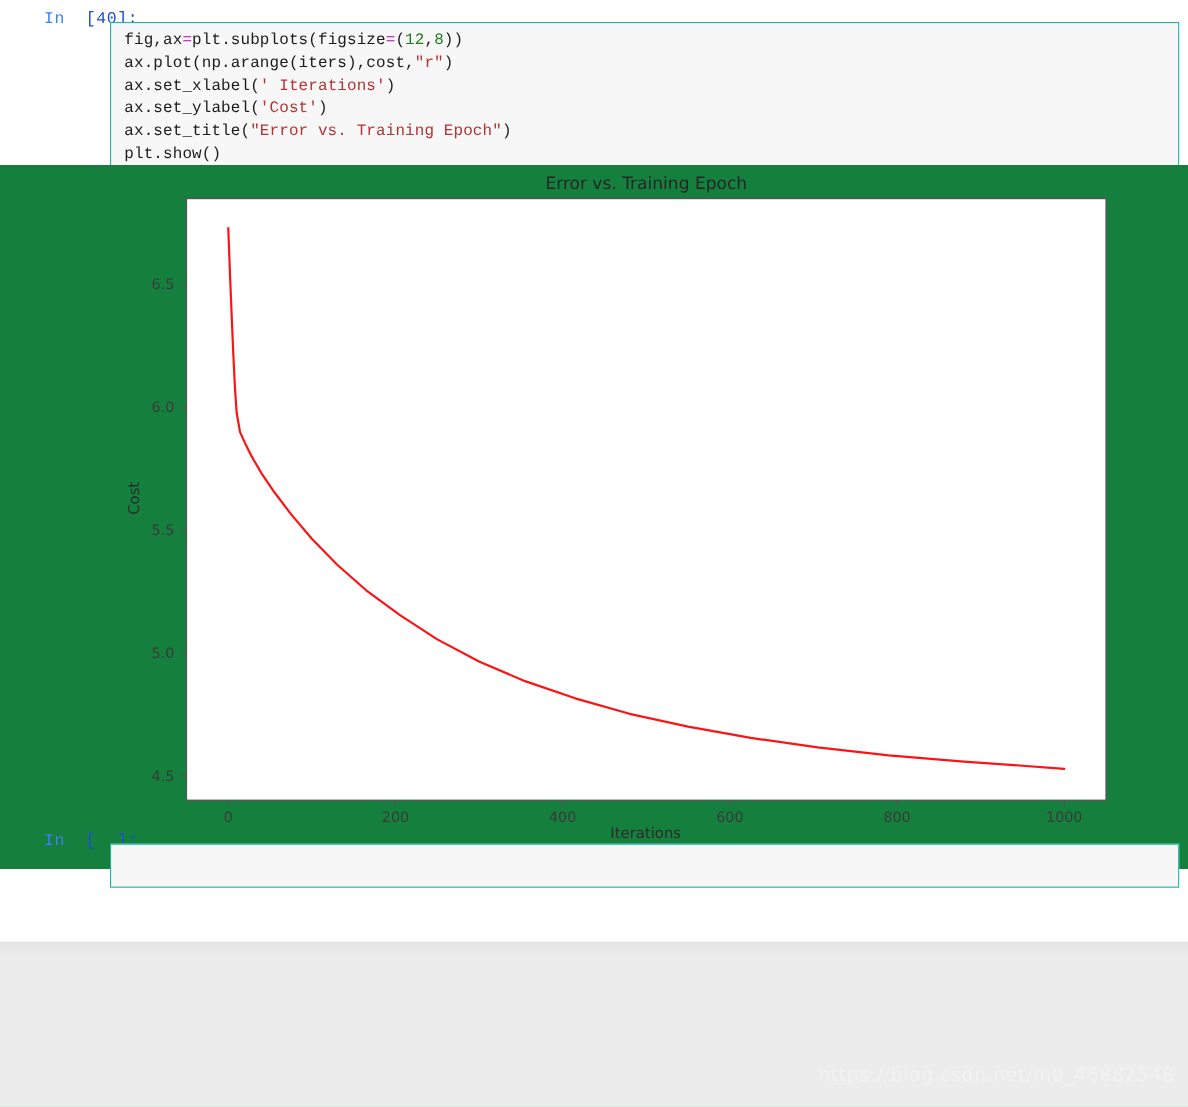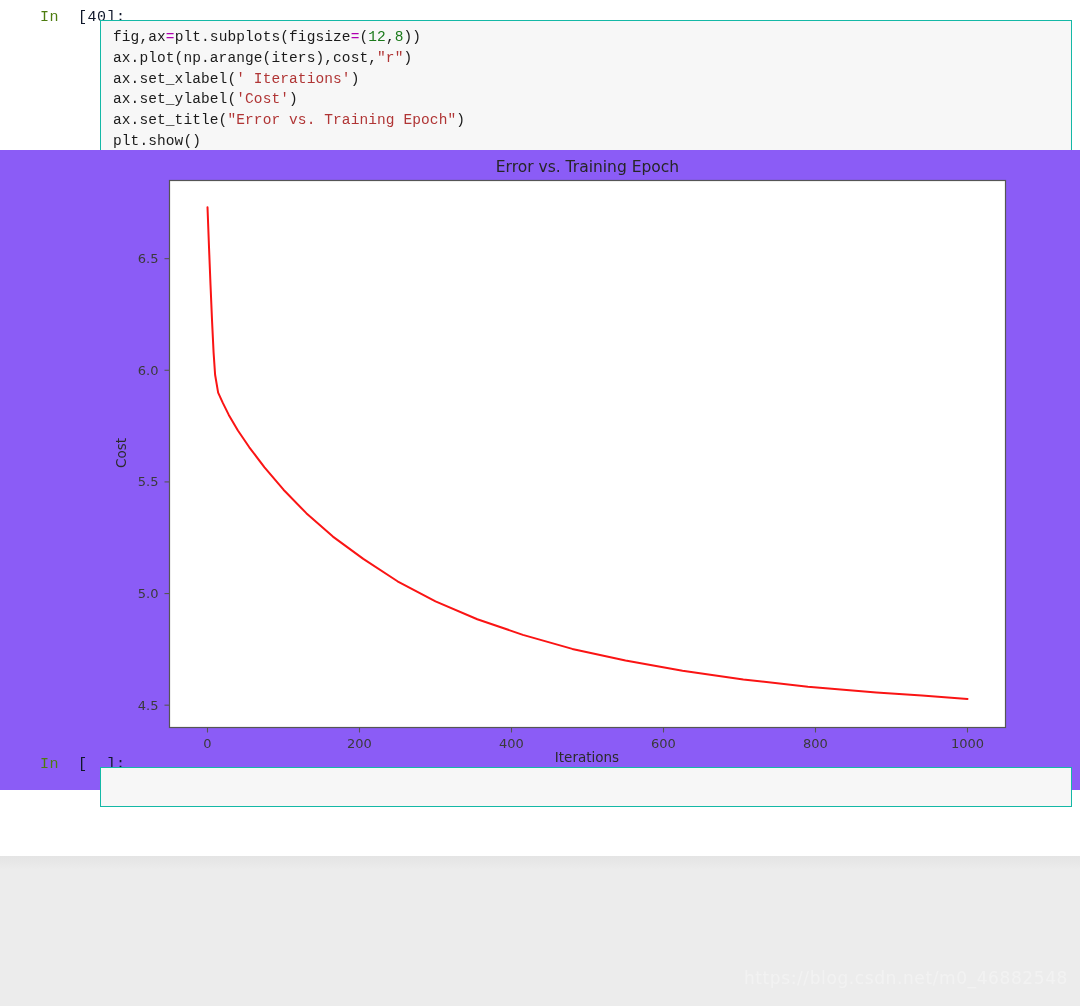--- a/index.html
+++ b/index.html
@@ -42,22 +42,22 @@
     font-size: 15px;
     color: #303F9F;
     white-space: pre;
     line-height: 1.25;
     text-align: right;
     width: 92px;
     padding-right: 8px;
     padding-top: 9px;
     letter-spacing: 0.5px;
   }
-  .prompt .in-word { color: #4d7c0f; margin-left: 40px; }
-  .prompt .num { color: #0f172a; }
+  .prompt .in-word { color: #3b82f6; margin-left: 40px; }
+  .prompt .num { color: #1d4ed8; }
 
   .code-box {
     background: #f7f7f7;
     border: 1px solid #14b8a6;
     box-sizing: border-box;
     margin-top: 20px;
   }
   .code-box.input1 {
     width: 972px;
     padding: 6px 0 6px 12px;
@@ -80,21 +80,21 @@
   .tok-str { color: #b03535; }
   .tok-plain { color: #1b1b1b; }
 
   
   .figure {
     position: absolute;
     left: 0;
     top: 150px;
     width: 1080px;
     height: 640px;
-    background: #8b5cf6;
+    background: #15803d;
   }
   .fig-title-offset {
     
     position: absolute;
     left: 169px;
     top: 8px;
     width: 837px;
     text-align: center;
     font-family: "DejaVu Sans", sans-serif;
     font-size: 15.5px;

